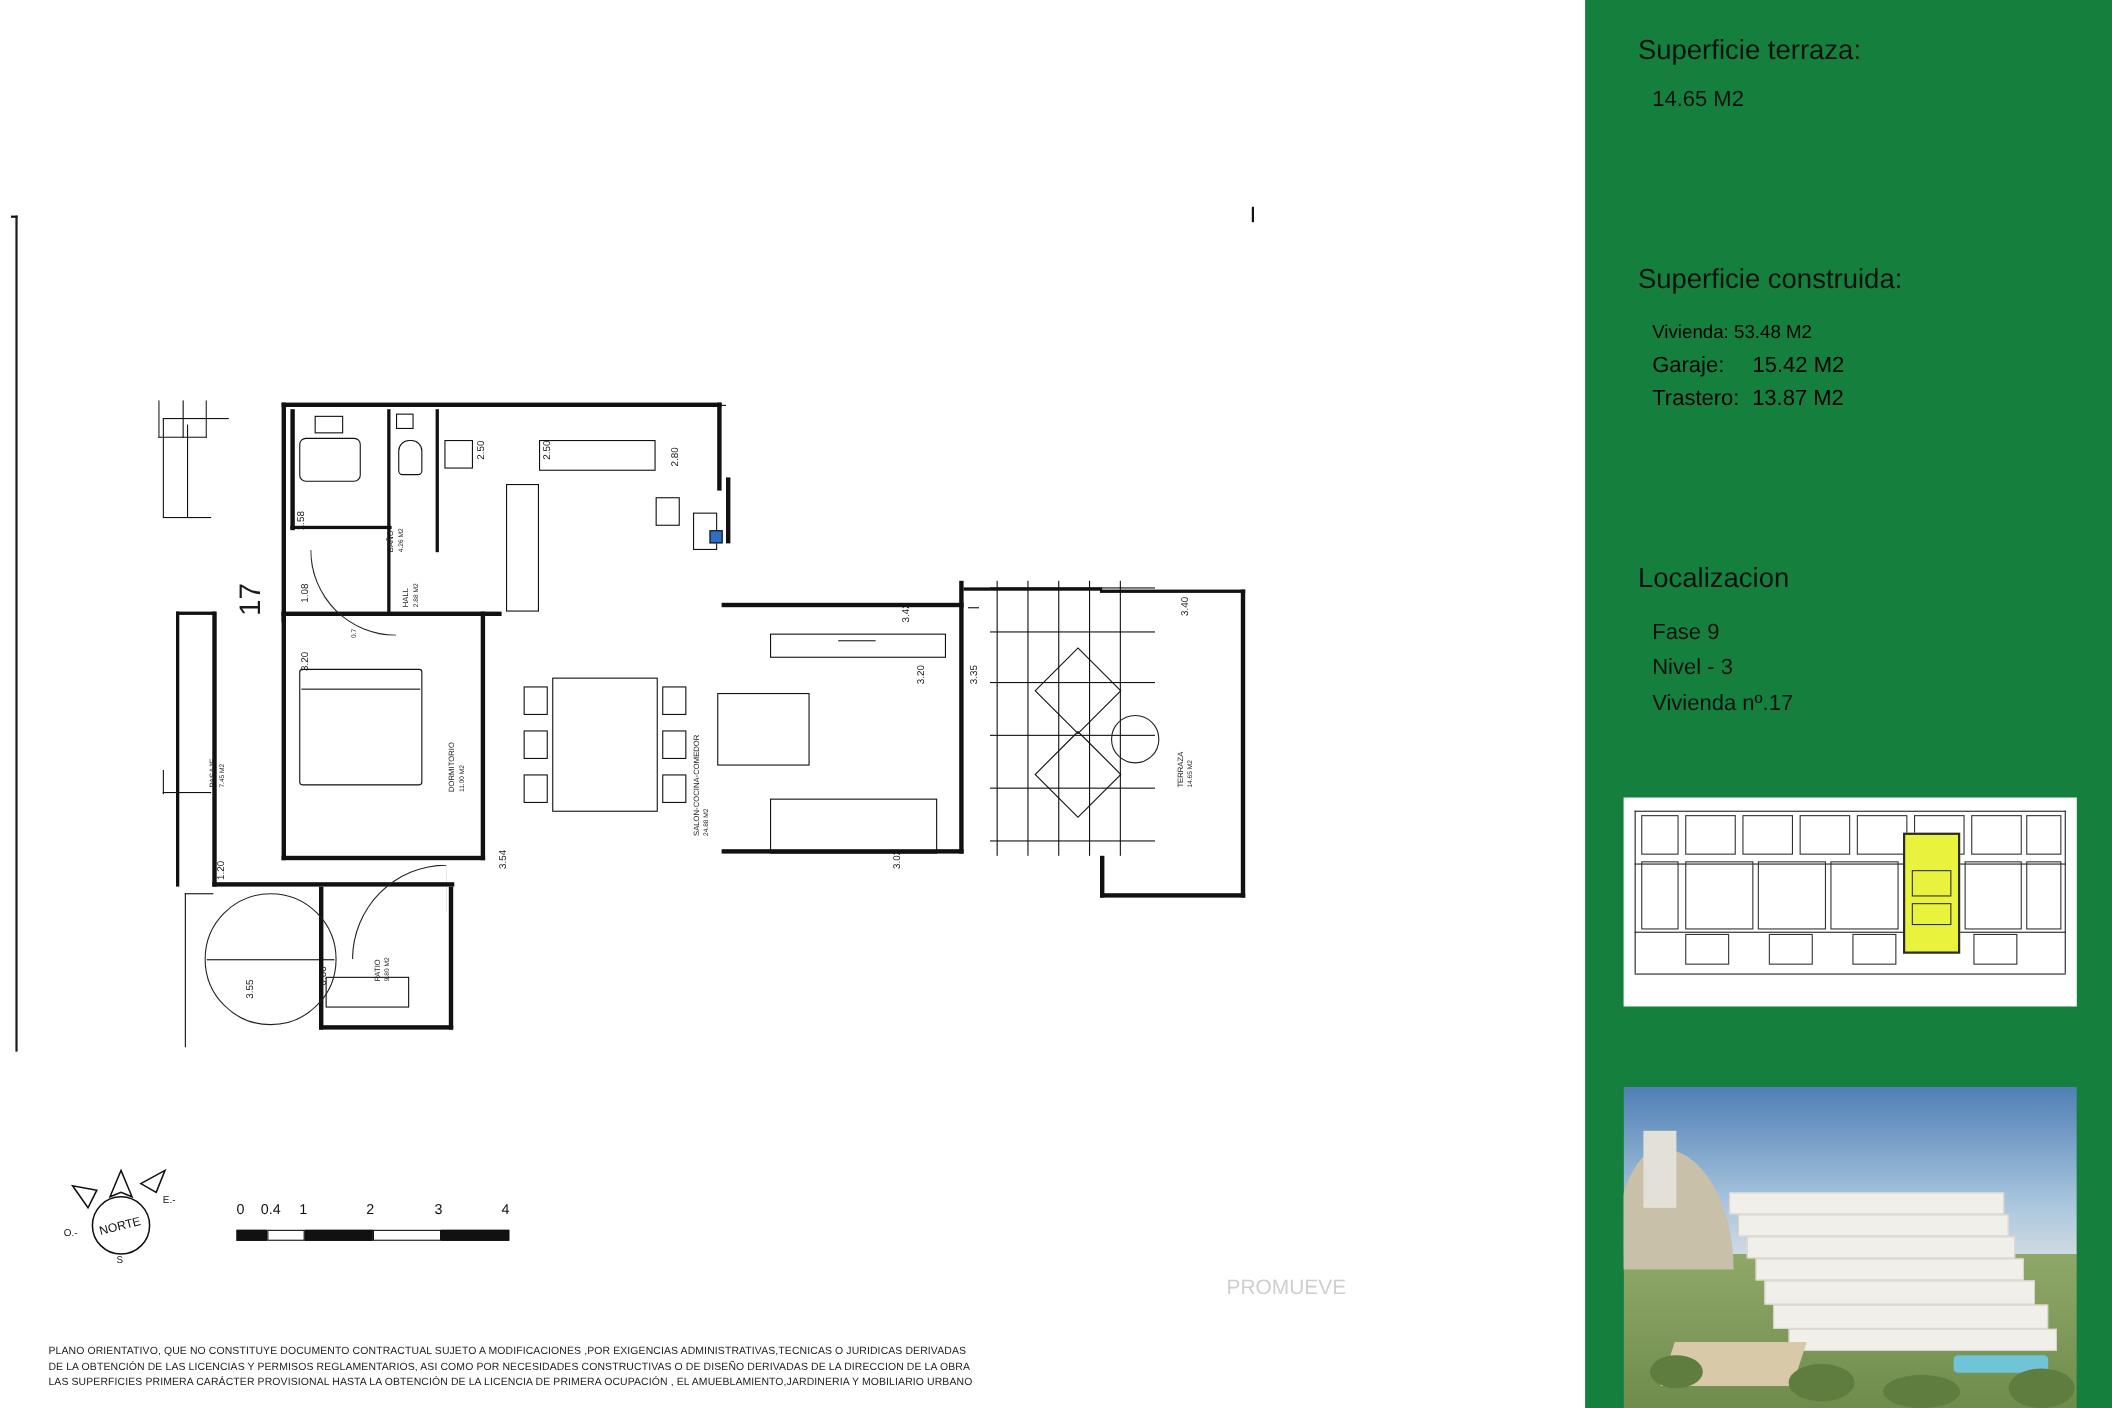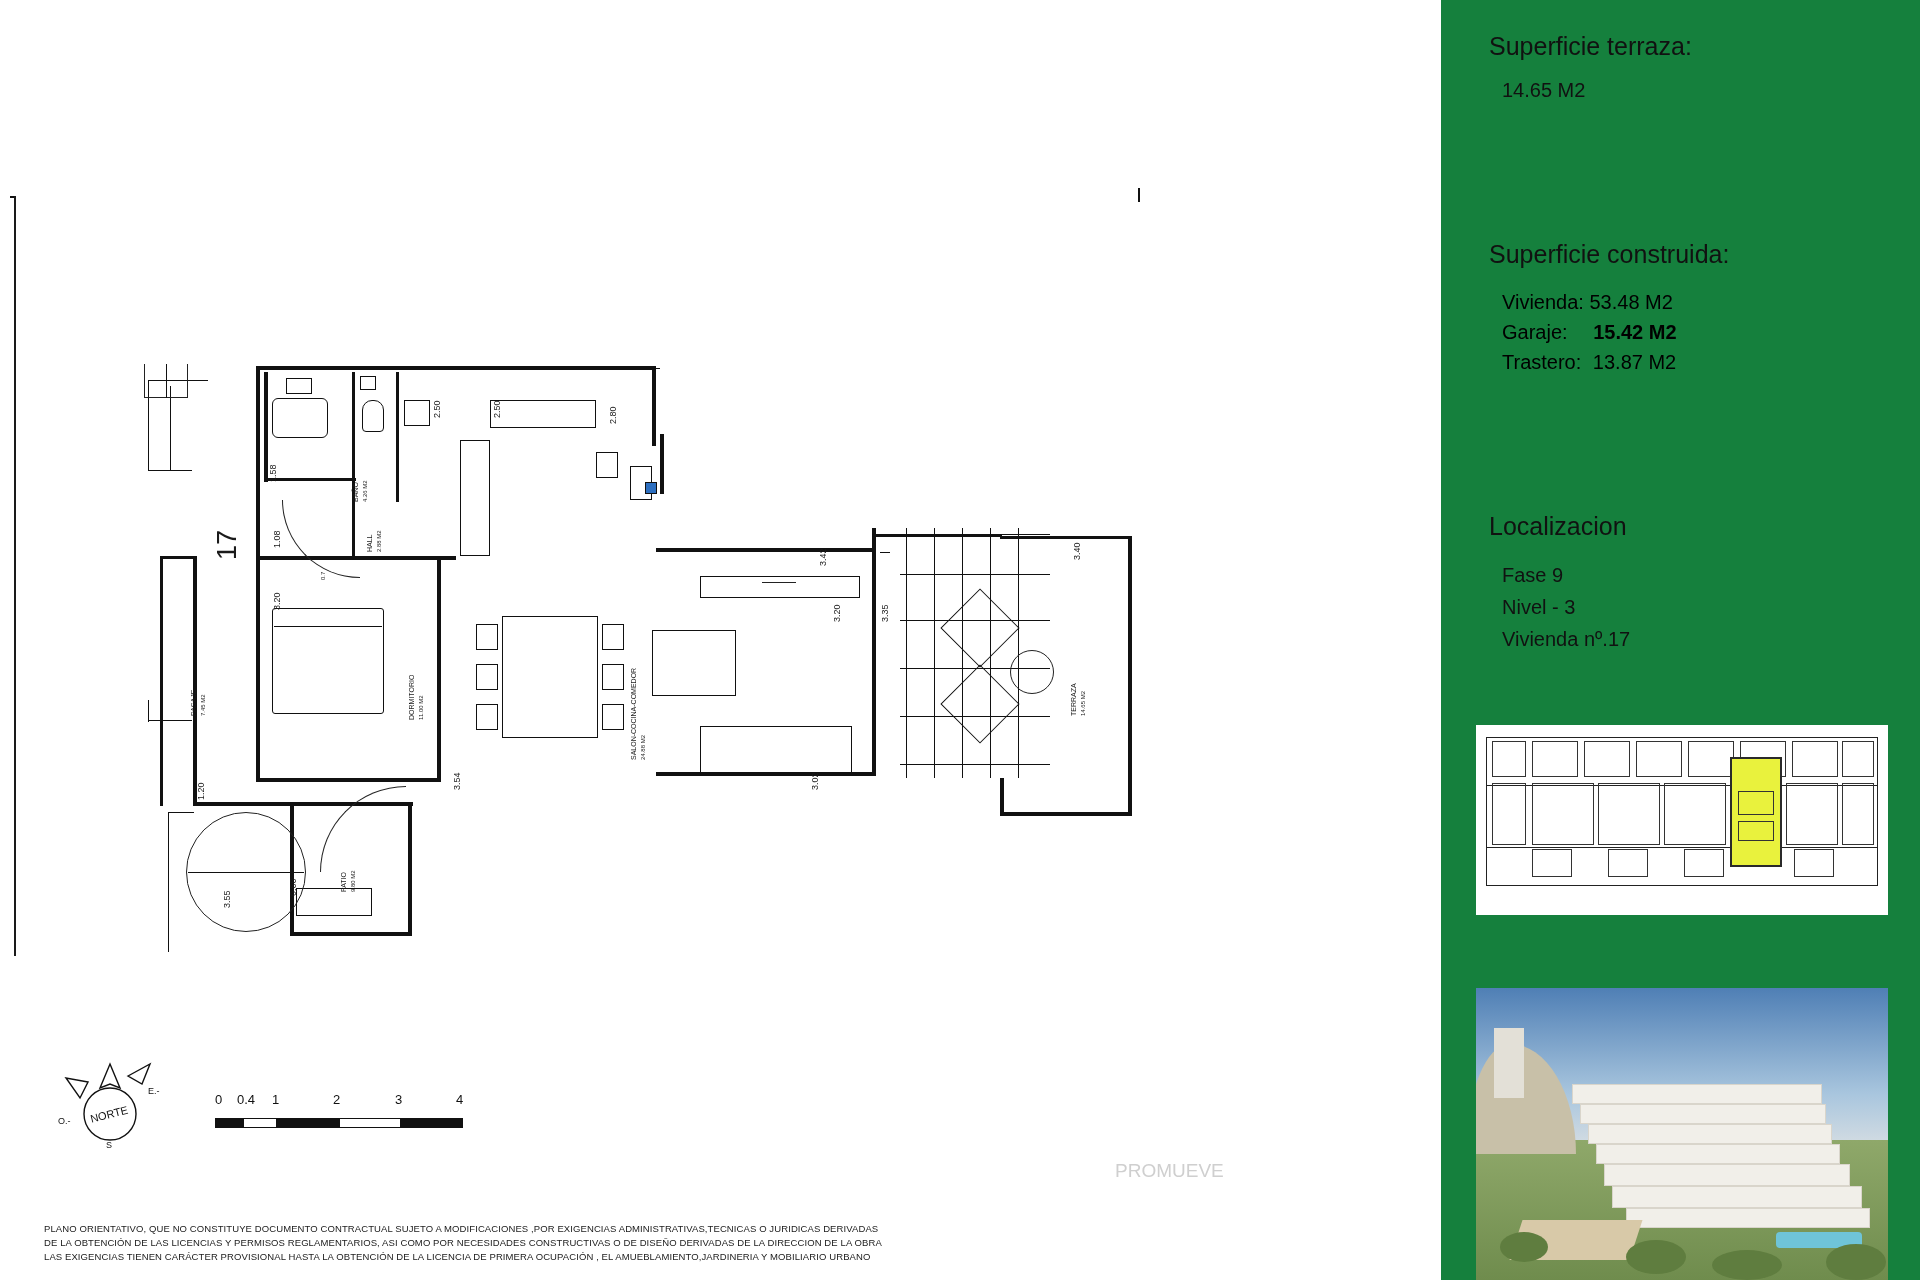--- a/index.html
+++ b/index.html
@@ -268,41 +268,41 @@
     <div class="sb" style="left:62px;  width:62px; background:#111;"></div>
     <div class="sb" style="left:124px; width:62px; background:#fff;"></div>
     <div class="sb" style="left:186px; width:62px; background:#111;"></div>
   </div>
 
   <div class="lbl" style="left:1115px; top:1160px; font-size:19px; color:#cfcfcf;"><span>PROMUEVE</span></div>
 
   <div id="legal">
     <div>PLANO ORIENTATIVO, QUE NO CONSTITUYE DOCUMENTO CONTRACTUAL SUJETO A MODIFICACIONES ,POR EXIGENCIAS ADMINISTRATIVAS,TECNICAS O JURIDICAS DERIVADAS</div>
     <div>DE LA OBTENCIÓN DE LAS LICENCIAS Y PERMISOS REGLAMENTARIOS, ASI COMO POR NECESIDADES CONSTRUCTIVAS  O DE DISEÑO DERIVADAS DE LA DIRECCION DE LA OBRA</div>
-    <div>LAS EXIGENCIAS TIENEN CARÁCTER PROVISIONAL HASTA LA OBTENCIÓN DE LA LICENCIA DE PRIMERA OCUPACIÓN , EL AMUEBLAMIENTO,JARDINERIA Y MOBILIARIO URBANO</div>
+    <div>LAS SUPERFICIES PRIMERA CARÁCTER PROVISIONAL HASTA LA OBTENCIÓN DE LA LICENCIA DE PRIMERA OCUPACIÓN , EL AMUEBLAMIENTO,JARDINERIA Y MOBILIARIO URBANO</div>
   </div>
 </div>
 
 <div id="info-panel">
 
   <div class="sec" style="top:32px;">
     <div class="h1">Superficie terraza:</div>
     <div class="sub" style="margin-top:18px; margin-left:13px;">14.65 M2</div>
   </div>
 
   <div class="sec" style="top:240px;">
     <div class="h1">Superficie construida:</div>
     <div style="margin-top:18px; margin-left:13px;">
-      <div style="font-size:20px; line-height:30px;">
+      <div style="font-size:17px; line-height:30px;">
         <span>Vivienda:</span>
         <span>53.48 M2</span>
       </div>
       <div style="font-size:20px; line-height:30px;">
         <span>Garaje:</span>
-        <span style="margin-left:20px;font-weight:bold;">15.42 M2</span>
+        <span style="margin-left:20px;">15.42 M2</span>
       </div>
       <div style="font-size:20px; line-height:30px;">
         <span>Trastero:</span>
         <span style="margin-left:6px;">13.87 M2</span>
       </div>
     </div>
   </div>
 
   <div class="sec" style="top:512px;">
     <div class="h1">Localizacion</div>

